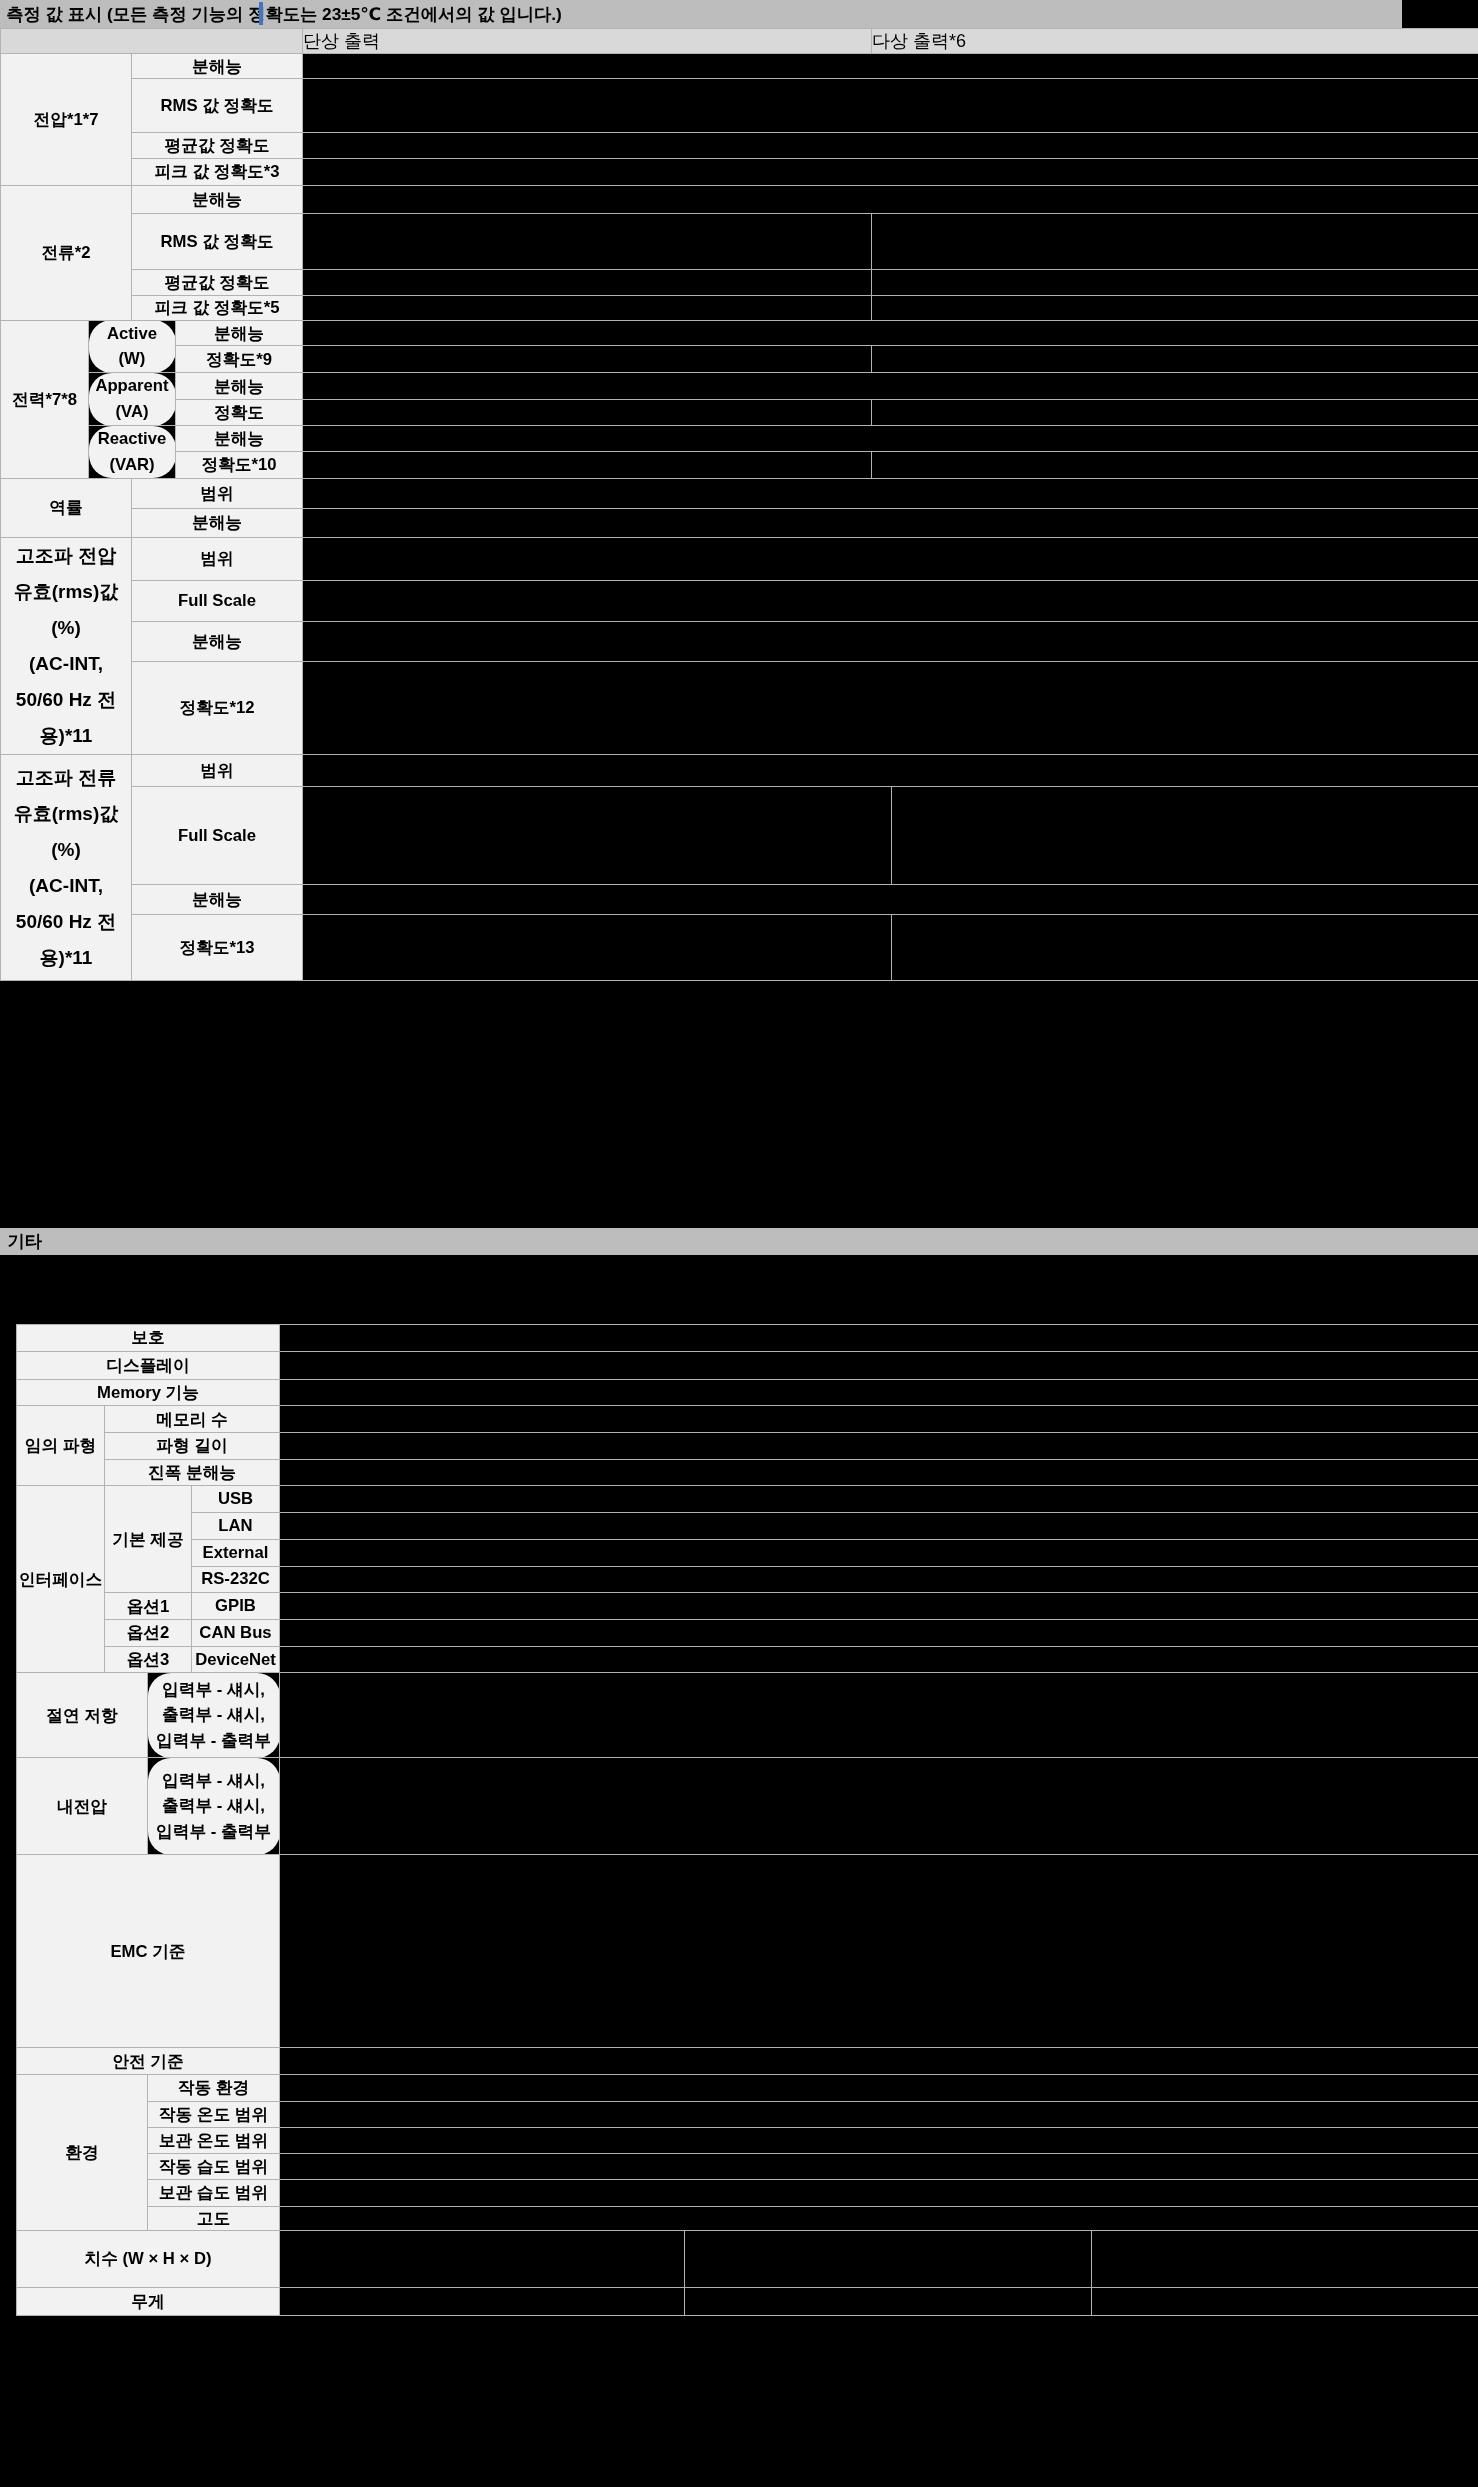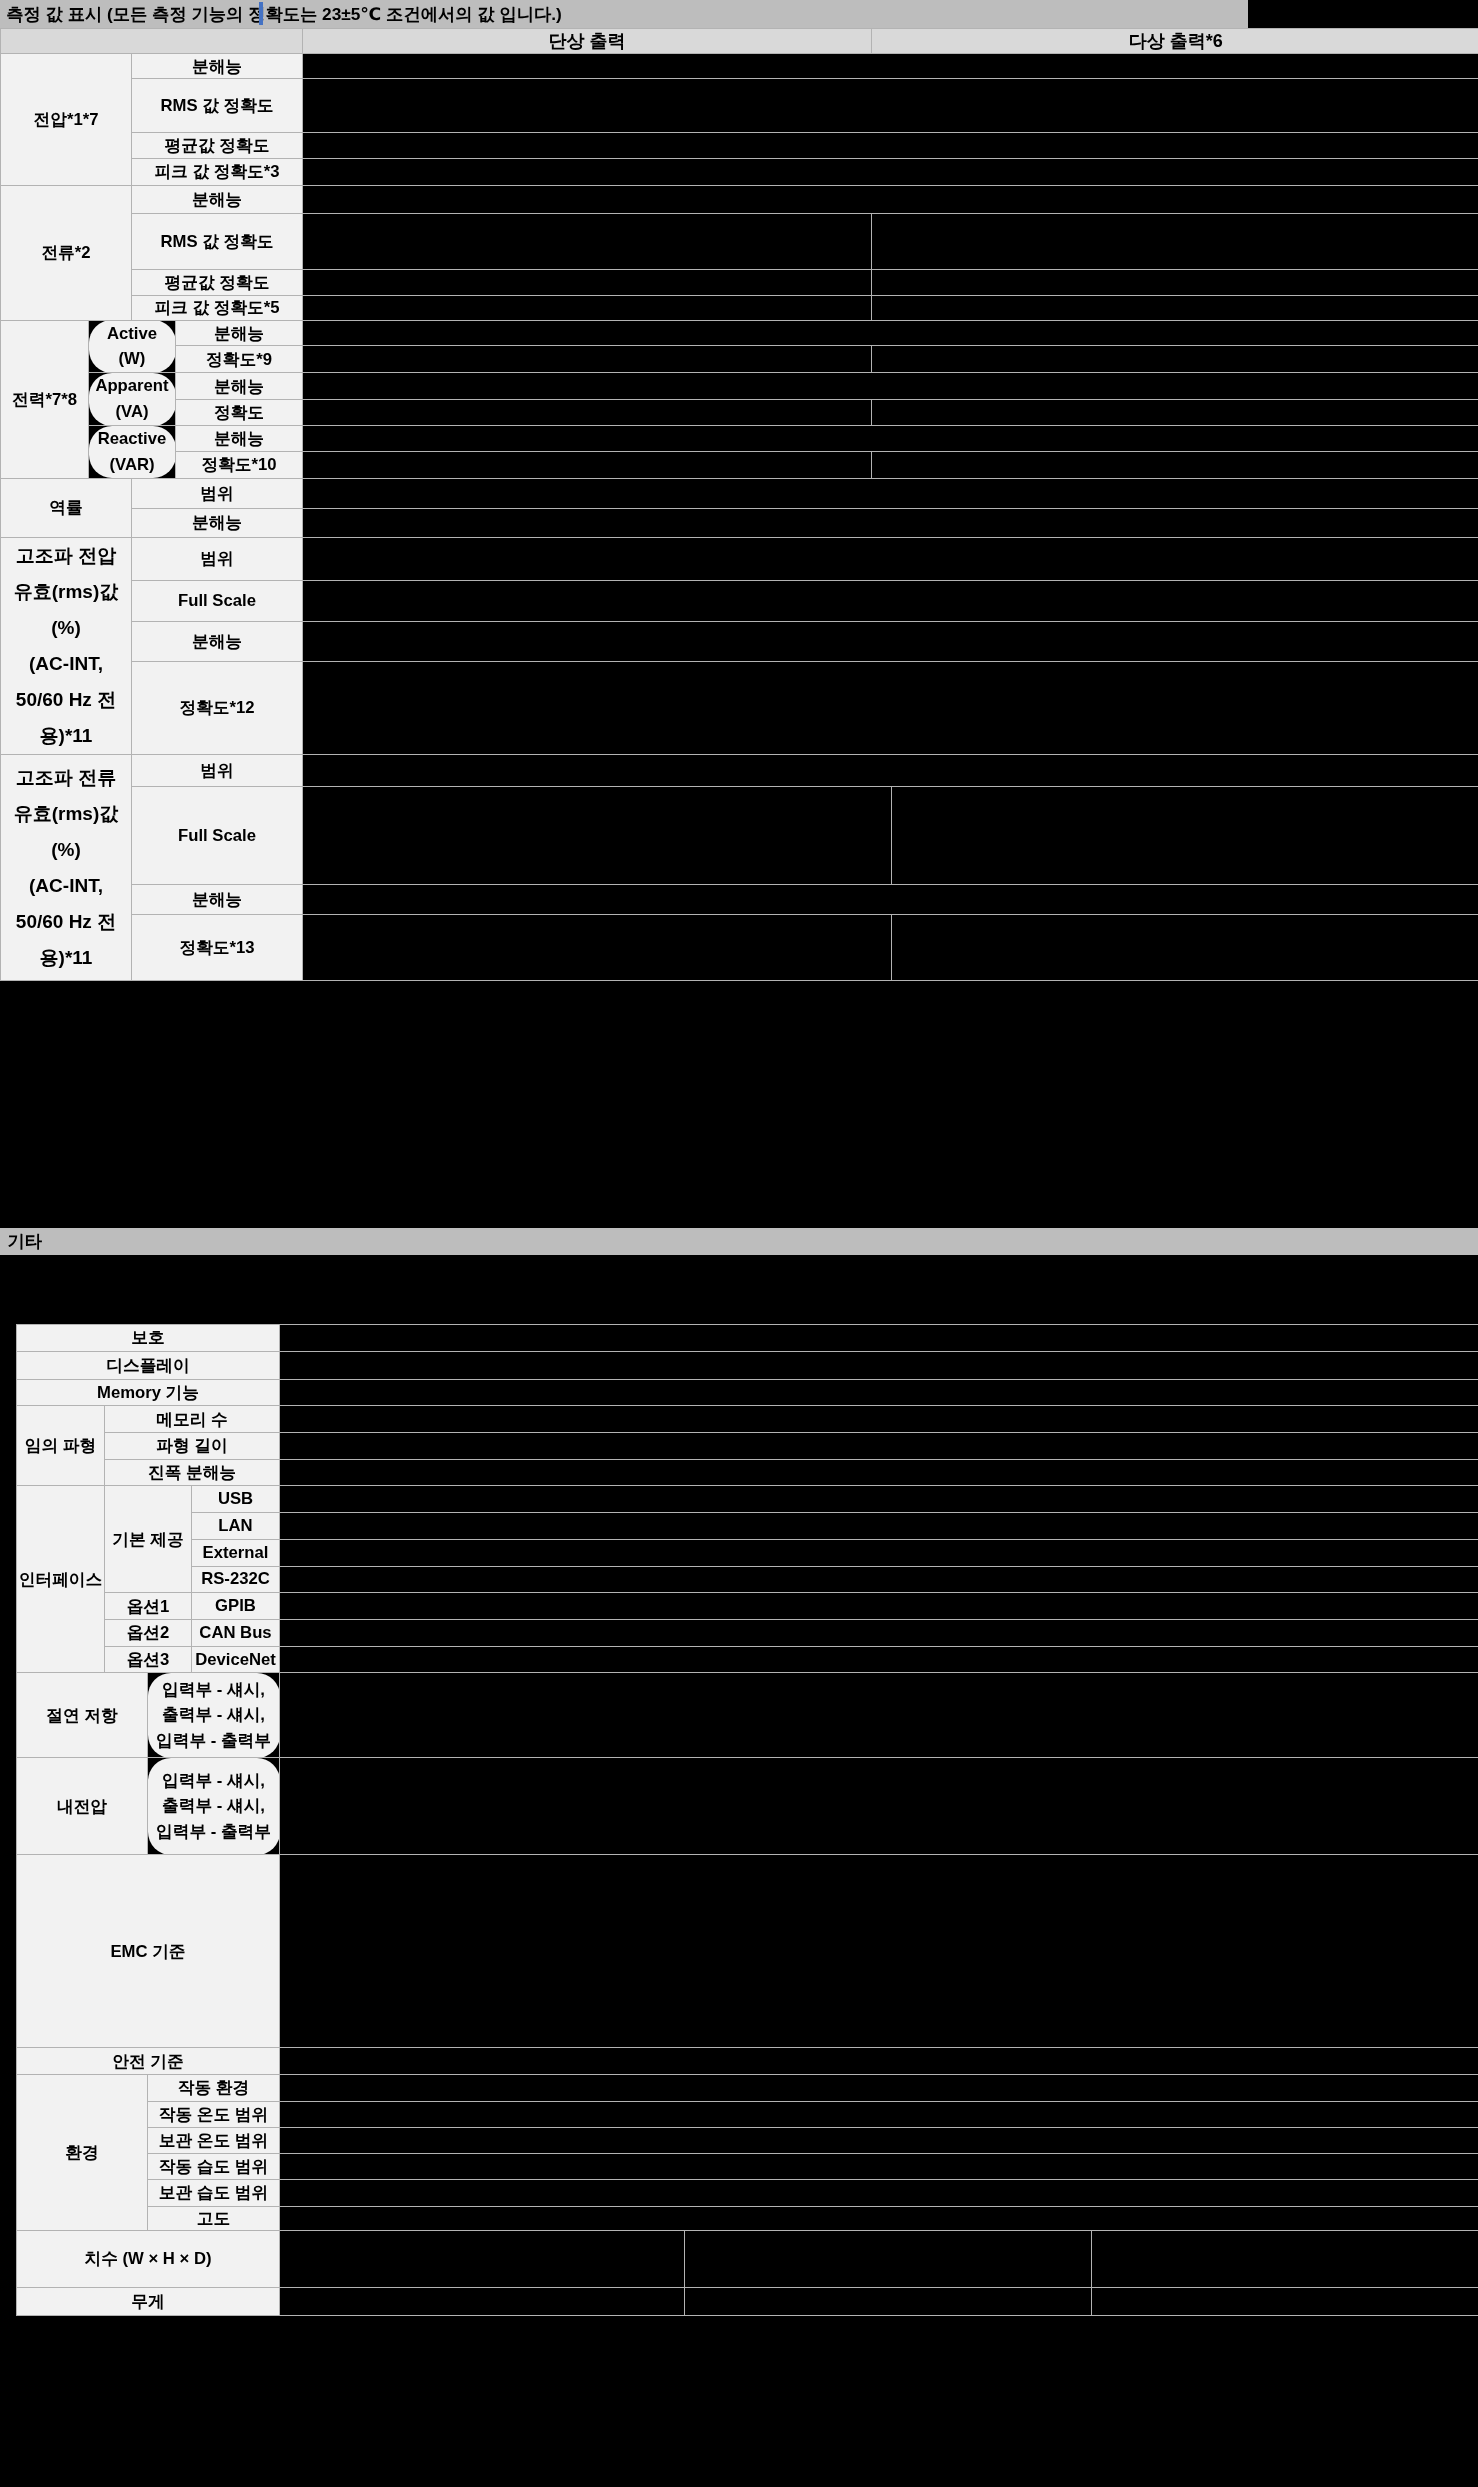--- a/index.html
+++ b/index.html
@@ -1,25 +1,25 @@
 <!DOCTYPE html>
 <html style="font-size:10px"><head>
 <meta charset="utf-8">
 <style>
   html,body{margin:0;padding:0;background:#000;}
   #page{position:relative;width:1478px;height:2487px;background:#000;overflow:hidden;
         font-family:"Liberation Sans","DejaVu Sans",sans-serif;color:#000;}
-  .title-bar{position:absolute;left:0;top:0;width:1248px;height:28px;background:#bdbdbd;
+  .title-bar{position:absolute;left:0;top:0;width:1402px;height:28px;background:#bdbdbd;
         font-size:17.3px;font-weight:700;line-height:28px;padding-left:6.2px;box-sizing:border-box;}
   .artifact{position:absolute;left:259px;top:1.9px;width:4.3px;height:23px;background:#4472c4;}
   table{border-collapse:collapse;table-layout:fixed;}
   #mtable{position:absolute;left:0;top:28px;width:1478px;}
   #etable{position:absolute;left:16px;top:1324px;width:1478px;}
   td{border:1.2px solid #b3b3b3;padding:0;overflow:hidden;}
-  .hc{background:#d9d9d9;font-size:18px;font-weight:700;text-align:center;margin-left:36px;}
+  .hc{background:#d9d9d9;font-size:18px;font-weight:400;text-align:left;margin-left:36px;}
   .lbl{background:#f2f2f2;font-size:16.7px;font-weight:700;text-align:center;vertical-align:middle;}
   .dat{background:#000;}
   .pre{white-space:pre-line;line-height:1.55;border-radius:23px;}
   .pre-tall{white-space:pre-line;line-height:1.9;font-size:19px;}
   .etc-band{position:absolute;left:0;top:1228px;width:1478px;height:26.6px;background:#bdbdbd;
         font-size:17.3px;font-weight:700;line-height:26.6px;padding-left:7.4px;box-sizing:border-box;}
   .h33{height:20.4px}.h40{height:25px}.h41{height:25px}.h42{height:26px}.h43{height:26.6px}
   .h44{height:27px}.h45{height:28px}.h46{height:28px}.h47{height:29px}.h48{height:30px}
   .h49{height:30px}.h52{height:32px}.h88{height:54px}.h90{height:56px}.h93{height:57px}
   .h107{height:66px}.h137{height:85px}.h157{height:97px}.h159{height:98px}.h312{height:193px}

